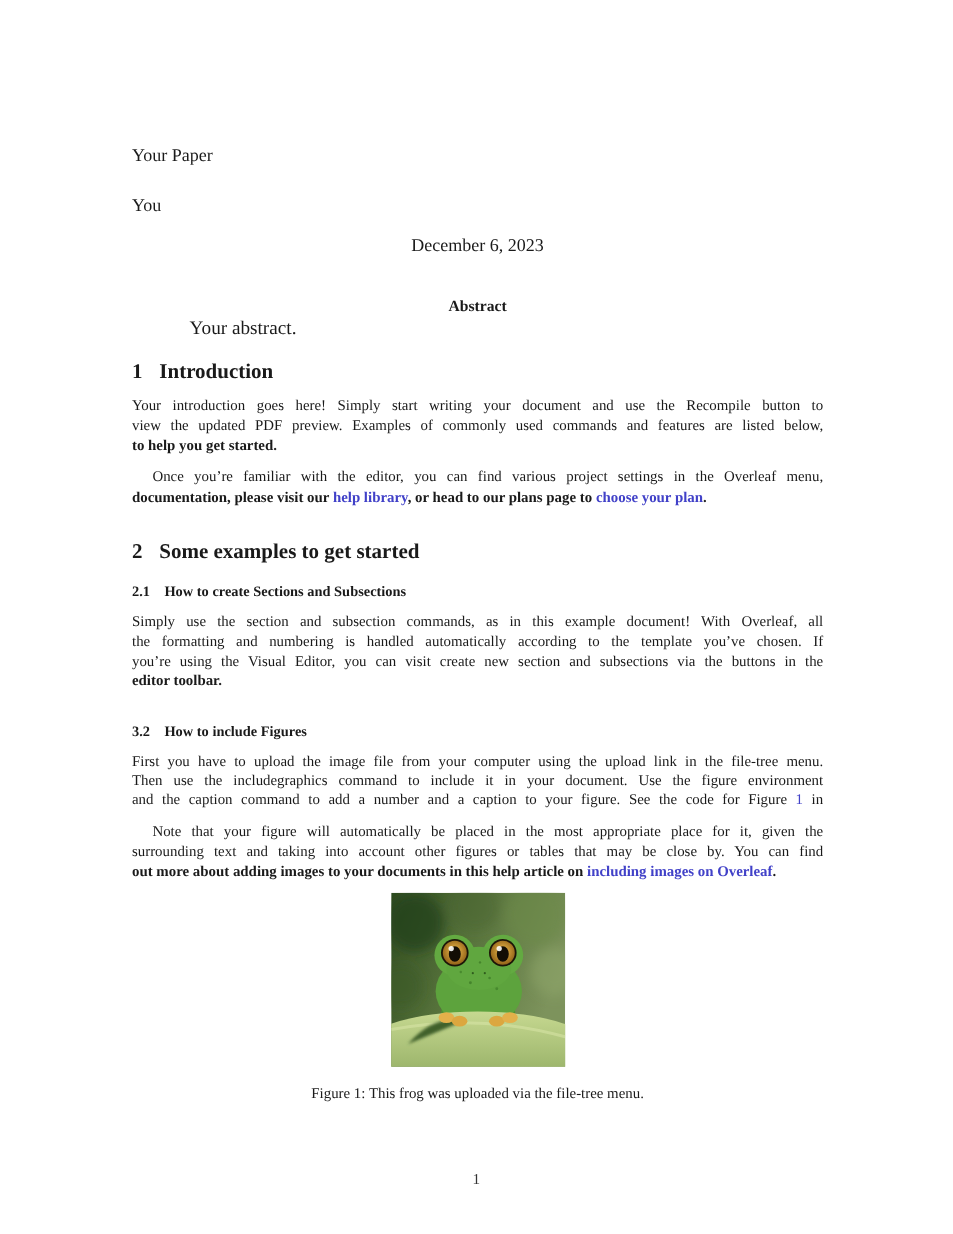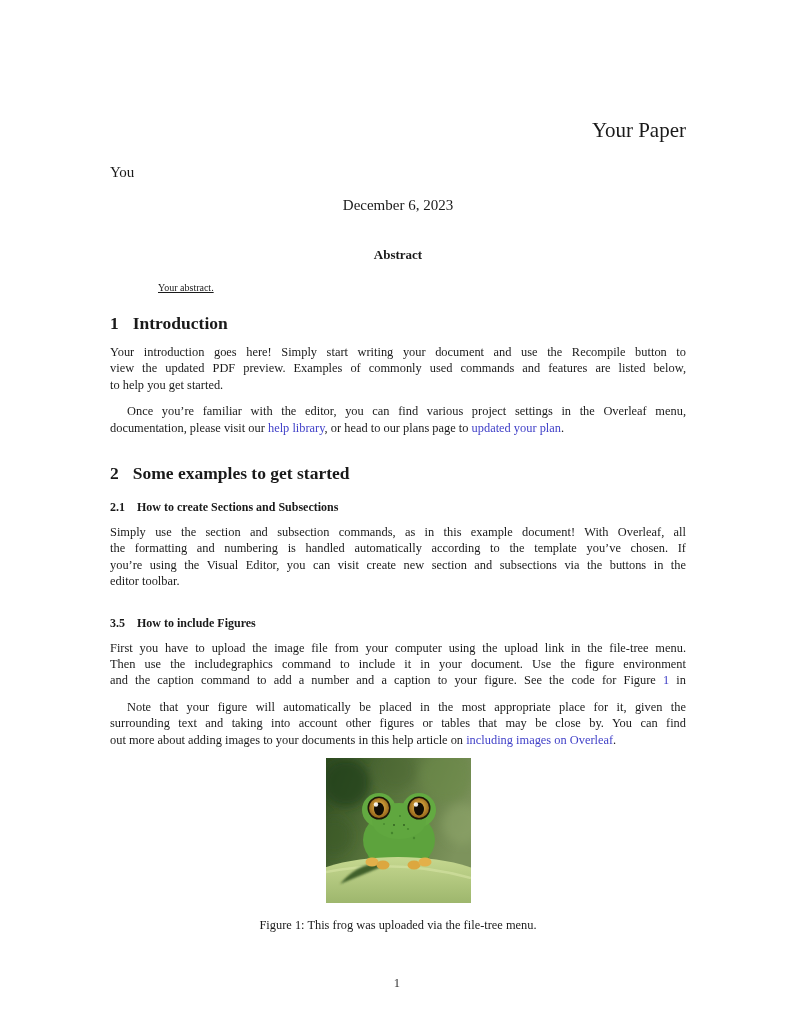--- a/index.html
+++ b/index.html
@@ -4,39 +4,39 @@
 <style>
   :root{ --link:#4141c8; --text:#1a1a1a; }
   html,body{ margin:0; padding:0; background:#ffffff; }
   .page{
     position:relative; width:794px; height:1028px; background:#ffffff;
     font-family:"Liberation Serif","DejaVu Serif",serif; color:var(--text);
     overflow:hidden; margin:0 auto;
   }
   .content{ position:absolute; left:110px; top:0; width:576px; }
 
-  .doc-title{ margin:118px 0 0 0; text-align:right; font-size:21px; font-weight:400; line-height:24px; }
+  .doc-title{ margin:118px 0 0 0; text-align:left; font-size:15px; font-weight:400; line-height:24px; }
   .doc-author{ margin-top:21px; text-align:left; font-size:15px; line-height:18px; }
   .doc-date{ margin-top:15px; text-align:center; font-size:15px; line-height:18px; }
 
   .abstract-head{ margin-top:33px; text-align:center; font-size:13px; font-weight:700; line-height:15px; }
-  .abstract-body{ margin-top:18px; padding:0 34px; text-indent:14px; font-size:10px; line-height:16px;text-decoration:underline; }
+  .abstract-body{ margin-top:4px; padding:0 34px; text-indent:14px; font-size:16px; line-height:16px; }
 
   h2.sec{ margin:16px 0 0 0; font-size:17.5px; font-weight:700; line-height:22px; }
   h2.sec .sec-num{ margin-right:14px; }
   h3.subsec{ margin:14px 0 0 0; font-size:12px; font-weight:700; line-height:18px; }
   h3.subsec .sec-num{ margin-right:12px; }
 
   .para{ margin-top:10px; font-size:12.4px; }
   .para.tight{ margin-top:10px; }
   .line{
     line-height:16.4px; text-align:justify; text-align-last:justify;
     text-justify:inter-word; white-space:normal;
   }
-  .line.endp{ text-align-last:left; }
+  .line.endp{ text-align-last:left;font-weight:bold; }
   .line.indent{ text-indent:17px; }
 
   a.doc-link{ color:var(--link); text-decoration:none; cursor:pointer; }
 
   .figure-wrap{ margin-top:10px; text-align:center; }
   .figure-wrap svg{ display:inline-block; vertical-align:top; }
   .figure-caption{ margin-top:14px; text-align:center; font-size:12.4px; line-height:16px; }
 
   .page-number{ position:absolute; left:0; right:0; top:976px; text-align:center; font-size:12.6px; color:#333; }
 </style>
@@ -57,39 +57,39 @@
       <span class="sec-num">1</span><span>Introduction</span>
     </h2>
 
     <div class="para">
       <div class="line">Your introduction goes here! Simply start writing your document and use the Recompile button to</div>
       <div class="line">view the updated PDF preview. Examples of commonly used commands and features are listed below,</div>
       <div class="line endp">to help you get started.</div>
     </div>
     <div class="para tight">
       <div class="line indent">Once you’re familiar with the editor, you can find various project settings in the Overleaf menu,</div>
-      <div class="line endp"><span>documentation, please visit our </span><a class="doc-link">help library</a><span>, or head to our plans page to </span><a class="doc-link">updated your plan</a><span>.</span></div>
+      <div class="line endp"><span>documentation, please visit our </span><a class="doc-link">help library</a><span>, or head to our plans page to </span><a class="doc-link">choose your plan</a><span>.</span></div>
     </div>
 
     <h2 class="sec" style="margin-top:26px">
       <span class="sec-num">2</span><span>Some examples to get started</span>
     </h2>
 
     <h3 class="subsec">
       <span class="sec-num">2.1</span><span>How to create Sections and Subsections</span>
     </h3>
     <div class="para" style="margin-top:8px">
       <div class="line">Simply use the section and subsection commands, as in this example document! With Overleaf, all</div>
       <div class="line">the formatting and numbering is handled automatically according to the template you’ve chosen. If</div>
       <div class="line">you’re using the Visual Editor, you can visit create new section and subsections via the buttons in the</div>
       <div class="line endp">editor toolbar.</div>
     </div>
 
     <h3 class="subsec" style="margin-top:24px">
-      <span class="sec-num">3.5</span><span>How to include Figures</span>
+      <span class="sec-num">3.2</span><span>How to include Figures</span>
     </h3>
     <div class="para" style="margin-top:8px">
       <div class="line">First you have to upload the image file from your computer using the upload link in the file-tree menu.</div>
       <div class="line">Then use the includegraphics command to include it in your document. Use the figure environment</div>
       <div class="line"><span>and the caption command to add a number and a caption to your figure. See the code for Figure </span><a class="doc-link">1</a><span> in</span></div>
     </div>
     <div class="para tight">
       <div class="line indent">Note that your figure will automatically be placed in the most appropriate place for it, given the</div>
       <div class="line">surrounding text and taking into account other figures or tables that may be close by. You can find</div>
       <div class="line endp"><span>out more about adding images to your documents in this help article on </span><a class="doc-link">including images on Overleaf</a><span>.</span></div>

